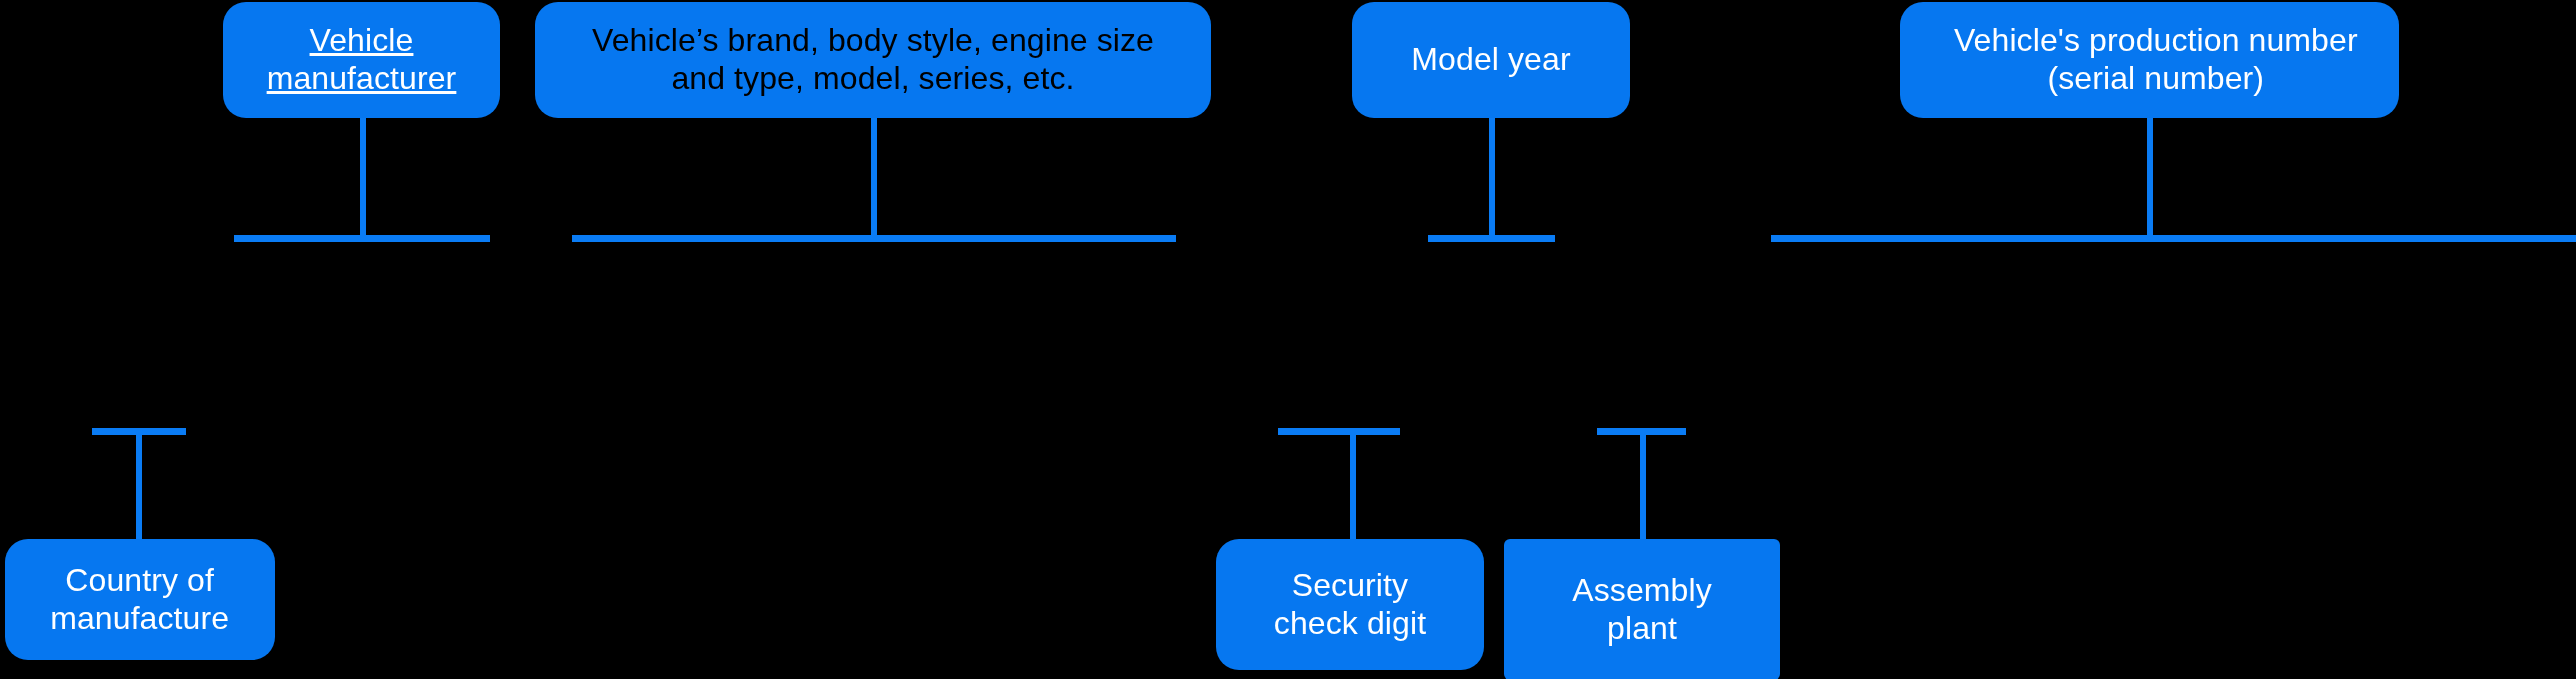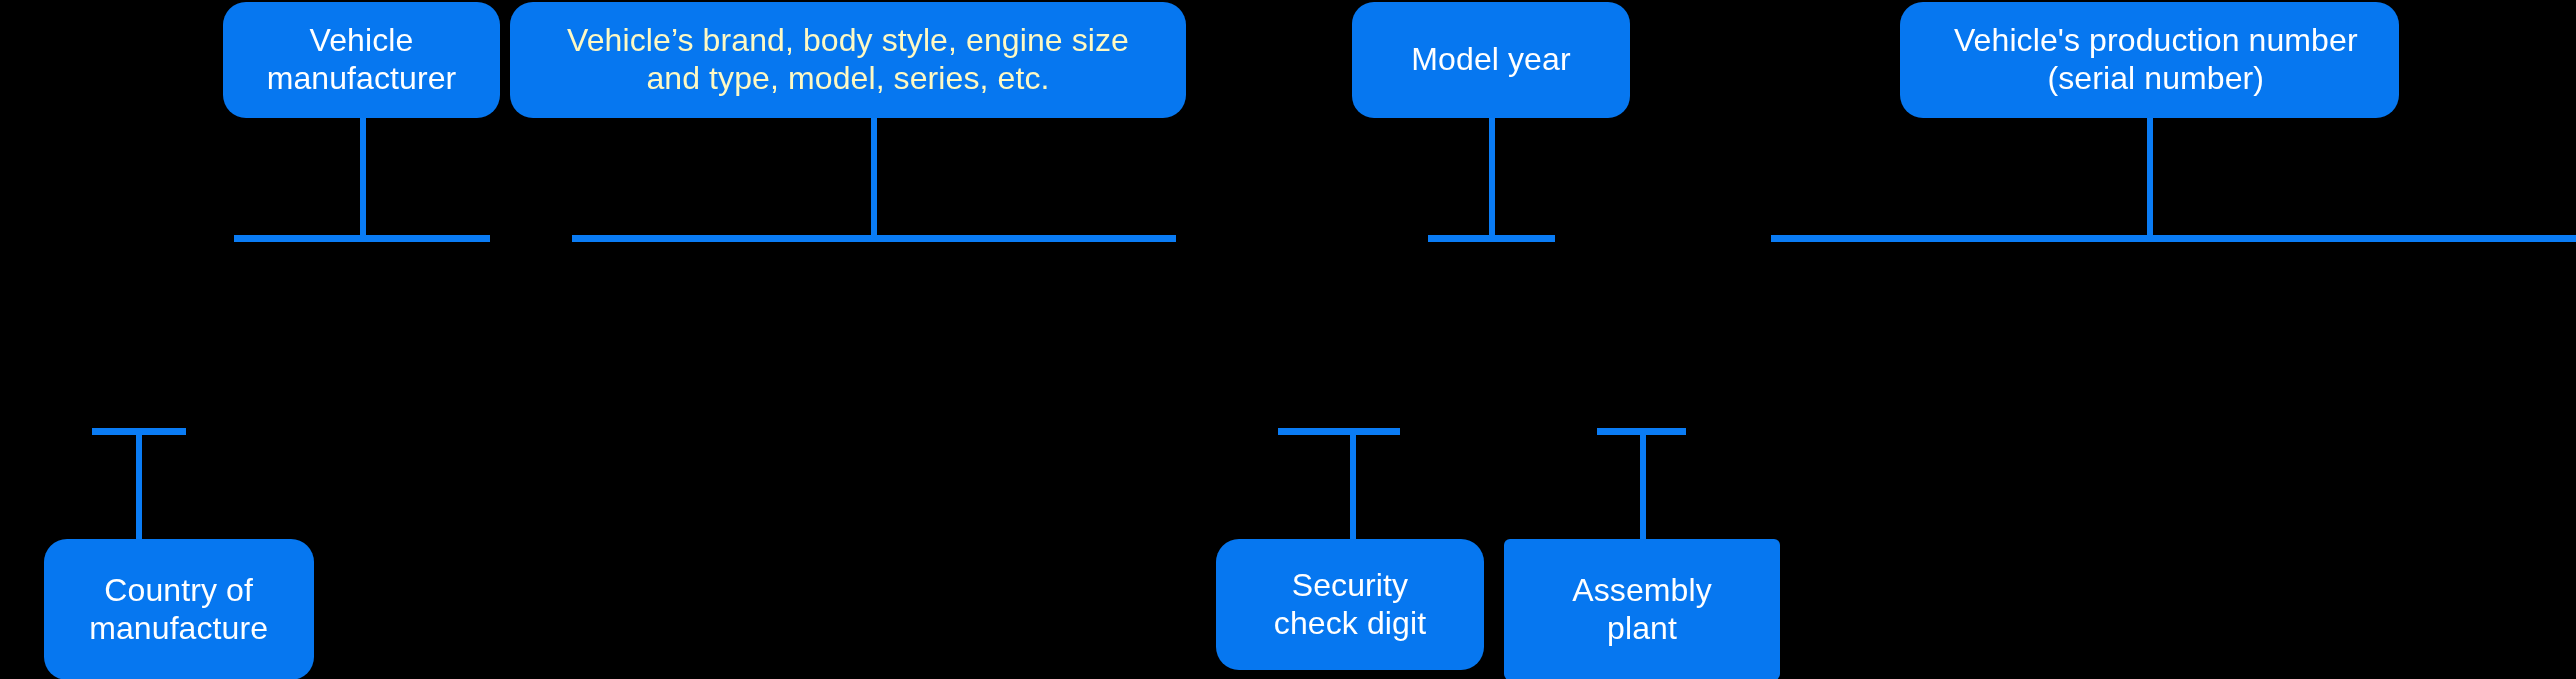--- a/index.html
+++ b/index.html
@@ -58,27 +58,27 @@
     <div class="hbar" style="left: 92px; top: 428px; width: 94px; background: rgb(10, 124, 245);"></div>
     <div class="hbar" style="left: 1278px; top: 428px; width: 122px; background: rgb(10, 124, 245);"></div>
     <div class="hbar" style="left: 1597px; top: 428px; width: 89px; background: rgb(10, 124, 245);"></div>
     <div class="vbar" style="left: 360px; top: 118px; height: 121px; background: rgb(10, 124, 245);"></div>
     <div class="vbar" style="left: 871px; top: 118px; height: 121px; background: rgb(10, 124, 245);"></div>
     <div class="vbar" style="left: 1489px; top: 118px; height: 121px; background: rgb(10, 124, 245);"></div>
     <div class="vbar" style="left: 2147px; top: 118px; height: 121px; background: rgb(10, 124, 245);"></div>
     <div class="vbar" style="left: 136px; top: 428px; height: 115px; background: rgb(10, 124, 245);"></div>
     <div class="vbar" style="left: 1350px; top: 428px; height: 115px; background: rgb(10, 124, 245);"></div>
     <div class="vbar" style="left: 1640px; top: 428px; height: 115px; background: rgb(10, 124, 245);"></div>
-    <div class="node" style="left: 223px; top: 2px; width: 277px; height: 116px; background: rgb(6, 119, 240); color: rgb(255, 255, 255);"><span>Vehicle
+    <div class="node" style="left: 223px; top: 2px; width: 277px; height: 116px; background: rgb(6, 119, 240); color: rgb(255, 255, 255); text-decoration: underline;"><span>Vehicle
 manufacturer</span></div>
-    <div class="node" style="left: 510px; top: 2px; width: 676px; height: 116px; background: rgb(6, 119, 240); color: #fef9c3;"><span>Vehicle’s brand, body style, engine size
+    <div class="node" style="left: 535px; top: 2px; width: 676px; height: 116px; background: rgb(6, 119, 240); color: #000000;"><span>Vehicle’s brand, body style, engine size
 and type, model, series, etc.</span></div>
     <div class="node" style="left: 1352px; top: 2px; width: 278px; height: 116px; background: rgb(6, 119, 240); color: rgb(255, 255, 255); border-radius: 22px;"><span>Model year</span></div>
     <div class="node" style="left: 1900px; top: 2px; width: 499px; height: 116px; background: rgb(6, 119, 240); color: rgb(255, 255, 255); padding-left: 30px;"><span>Vehicle's production number
 (serial number)</span></div>
-    <div class="node" style="left: 4.7px; top: 539px; width: 270px; height: 141px; background: rgb(6, 119, 240); color: rgb(255, 255, 255); margin-left: 39px;"><span>Country of
+    <div class="node" style="left: 4.7px; top: 539px; width: 270px; height: 121px; background: rgb(6, 119, 240); color: rgb(255, 255, 255);"><span>Country of
 manufacture</span></div>
     <div class="node" style="left: 1216px; top: 539px; width: 268px; height: 131px; background: rgb(6, 119, 240); color: rgb(255, 255, 255);"><span>Security
 check digit</span></div>
     <div class="node" style="left: 1504px; top: 539px; width: 276px; height: 141px; background: rgb(6, 119, 240); color: rgb(255, 255, 255); border-radius: 6px;"><span>Assembly
 plant</span></div>
   </div>
 
 
 </body></html>

